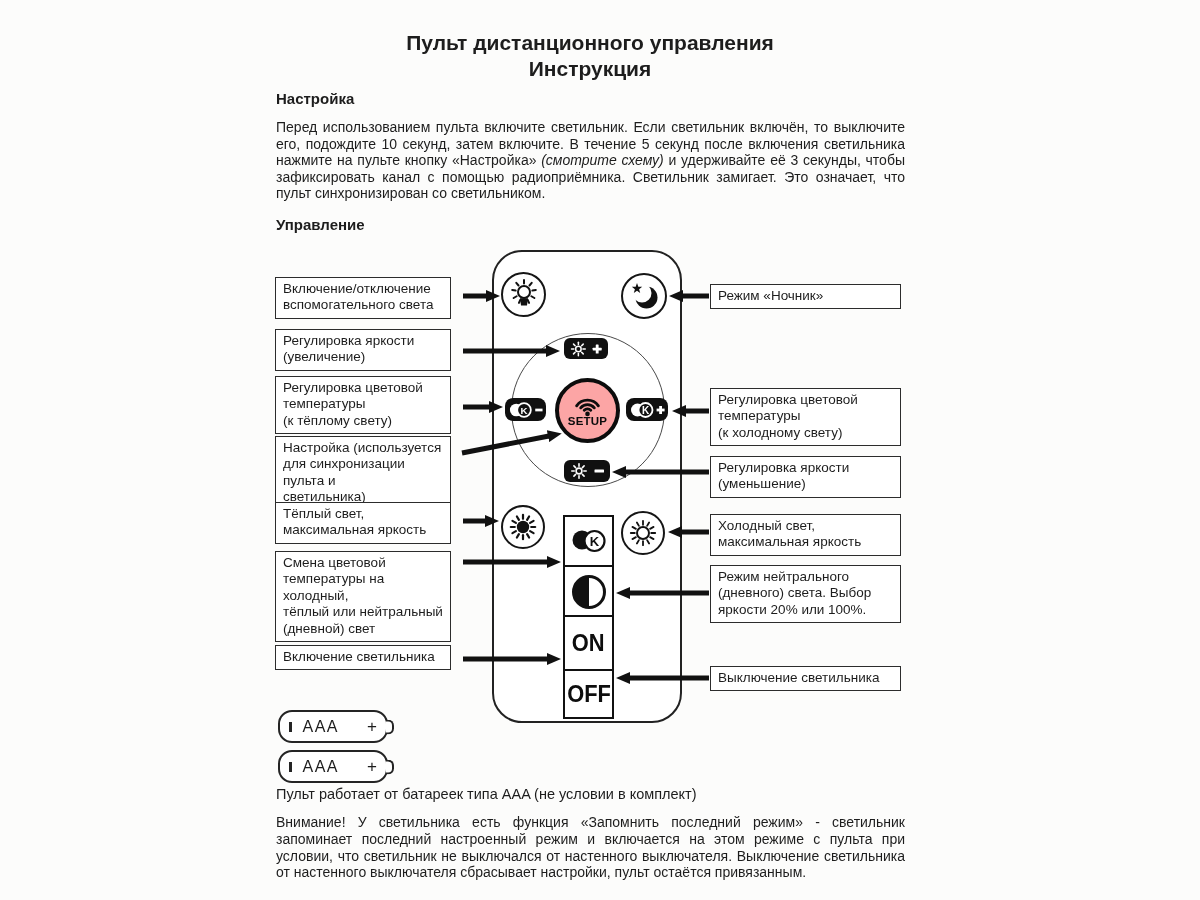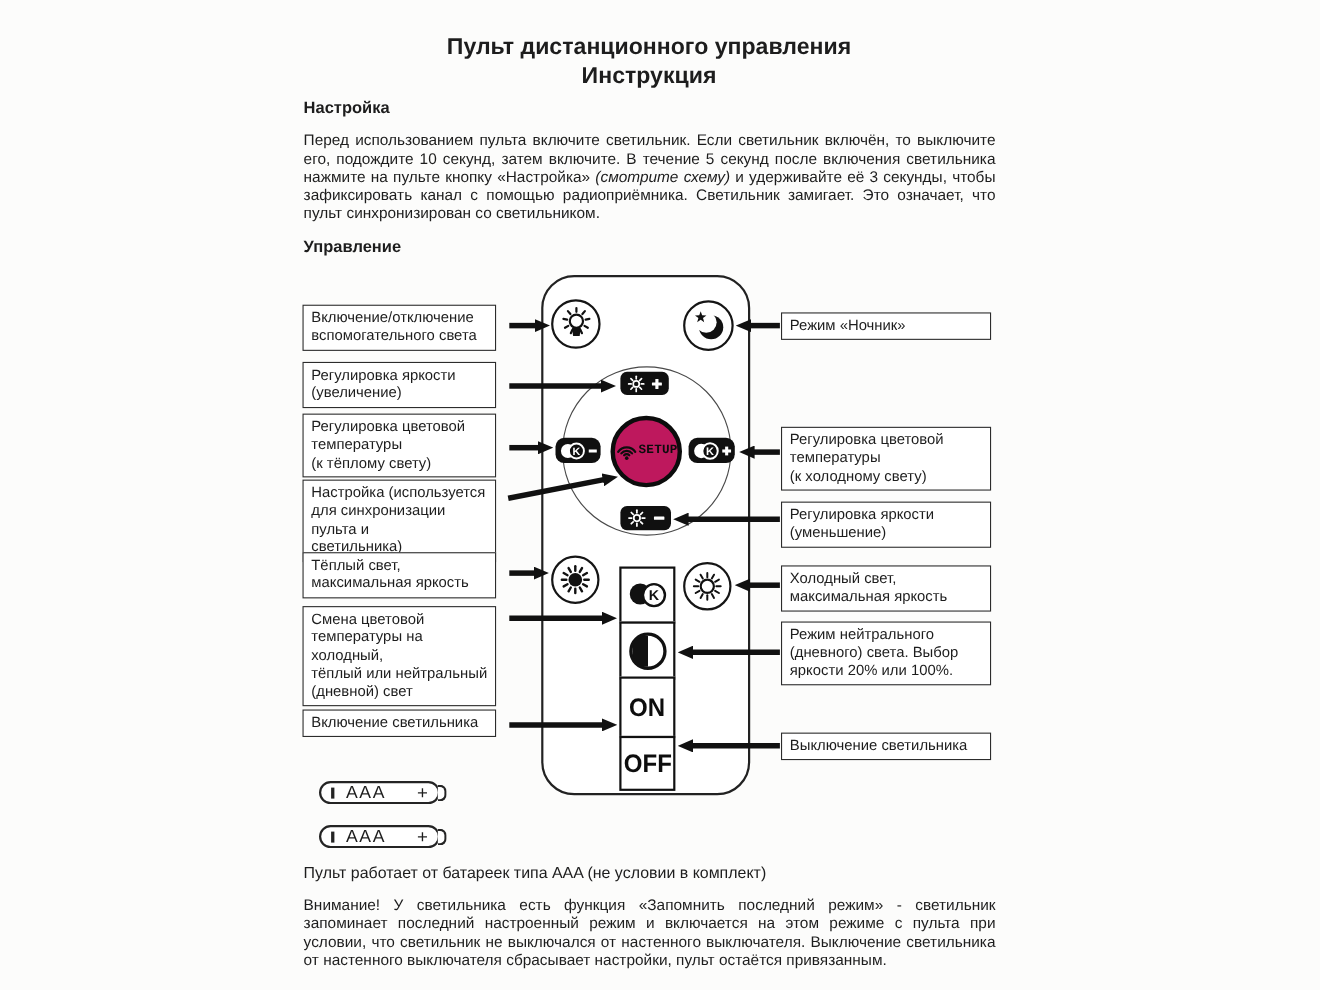--- a/index.html
+++ b/index.html
@@ -31,35 +31,35 @@
   .btn-cold{left:621px;top:511px;width:44px;height:44px;}
   .dpad{position:absolute;left:511px;top:333px;width:154px;height:154px;border:1.6px solid #4a4a4a;
       border-radius:50%;background:#fff;box-sizing:border-box;}
   .pill{position:absolute;background:#101010;border-radius:6px;display:flex;align-items:center;
       justify-content:center;box-sizing:border-box;}
   .pill-brup{left:564px;top:338px;width:44px;height:21px;}
   .pill-ktminus{left:505px;top:398px;width:41px;height:23px;border-radius:8px;}
   .pill-ktplus{left:626px;top:398px;width:42px;height:23px;border-radius:8px;}
   .pill-brdown{left:564px;top:460px;width:46px;height:22px;}
   .setup-btn{position:absolute;left:555px;top:378px;width:65px;height:65px;border:4.5px solid #0c0c0c;
-      border-radius:50%;background:#be185d;box-sizing:border-box;display:flex;flex-direction:row;
-      align-items:center;justify-content:center;font-family:Liberation Mono, monospace;}
+      border-radius:50%;background:#fca5a5;box-sizing:border-box;display:flex;flex-direction:column;
+      align-items:center;justify-content:center;}
   .setup-label{font-size:11.5px;font-weight:bold;color:#0c0c0c;margin-top:-2px;letter-spacing:0.2px;}
   .strip-cell{position:absolute;left:563px;width:51px;border:2.4px solid #111;background:#fff;
       box-sizing:border-box;display:flex;align-items:center;justify-content:center;}
   .cell-ck{top:515px;height:52px;}
   .cell-neutral{top:565px;height:53px;}
   .cell-on{top:615px;height:56px;}
   .cell-off{top:669px;height:50px;}
   .cell-text{font-weight:bold;font-size:23px;color:#0d0d0d;transform:scaleX(0.95);}
   .half-circle{width:34px;height:34px;border-radius:50%;border:3.4px solid #111;
       background:linear-gradient(90deg,#111 0 50%,#fff 50% 100%);box-sizing:border-box;}
 
-  .battery{position:absolute;left:278px;width:110px;height:21px;border:2.5px solid #242424;
-      border-radius:14px;background:#fff;box-sizing:border-box;display:flex;align-items:center;margin-left:12px;}
+  .battery{position:absolute;left:278px;width:110px;height:33px;border:2.5px solid #242424;
+      border-radius:14px;background:#fff;box-sizing:border-box;display:flex;align-items:center;}
   .bat1{top:710px}.bat2{top:750px}
   .bat-minus{width:2.5px;height:10px;background:#242424;margin-left:9px;}
   .bat-label{font-size:16px;margin-left:11px;letter-spacing:1.5px;color:#1d1d1d;}
   .bat-plus{margin-left:auto;margin-right:9px;font-size:17px;color:#1d1d1d;}
   .bat-nub{position:absolute;right:-8px;top:50%;transform:translateY(-50%);width:8px;height:15px;
       border:2.5px solid #242424;border-left:none;border-radius:0 6px 6px 0;background:#fff;box-sizing:border-box;}
   .caption{position:absolute;left:276px;top:786px;font-size:14.5px;}
   .arrows{position:absolute;left:0;top:0;pointer-events:none;}
 </style>
 </head>

